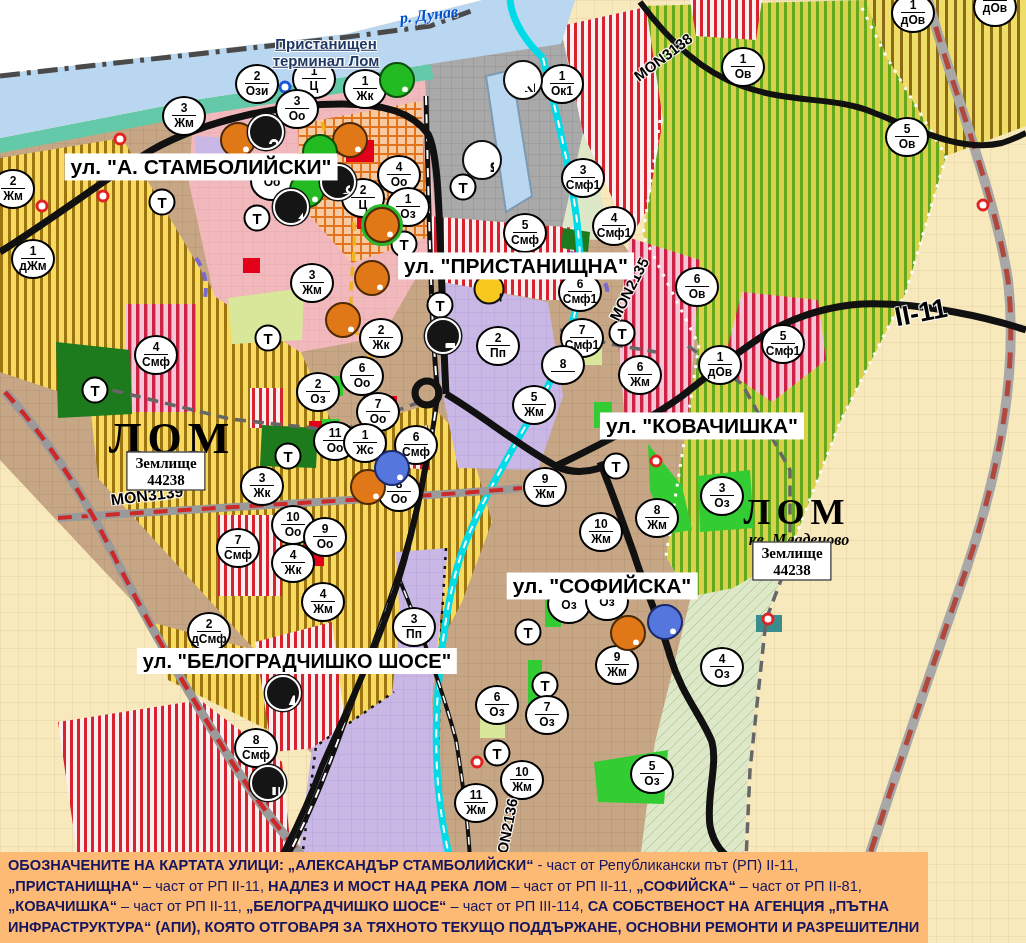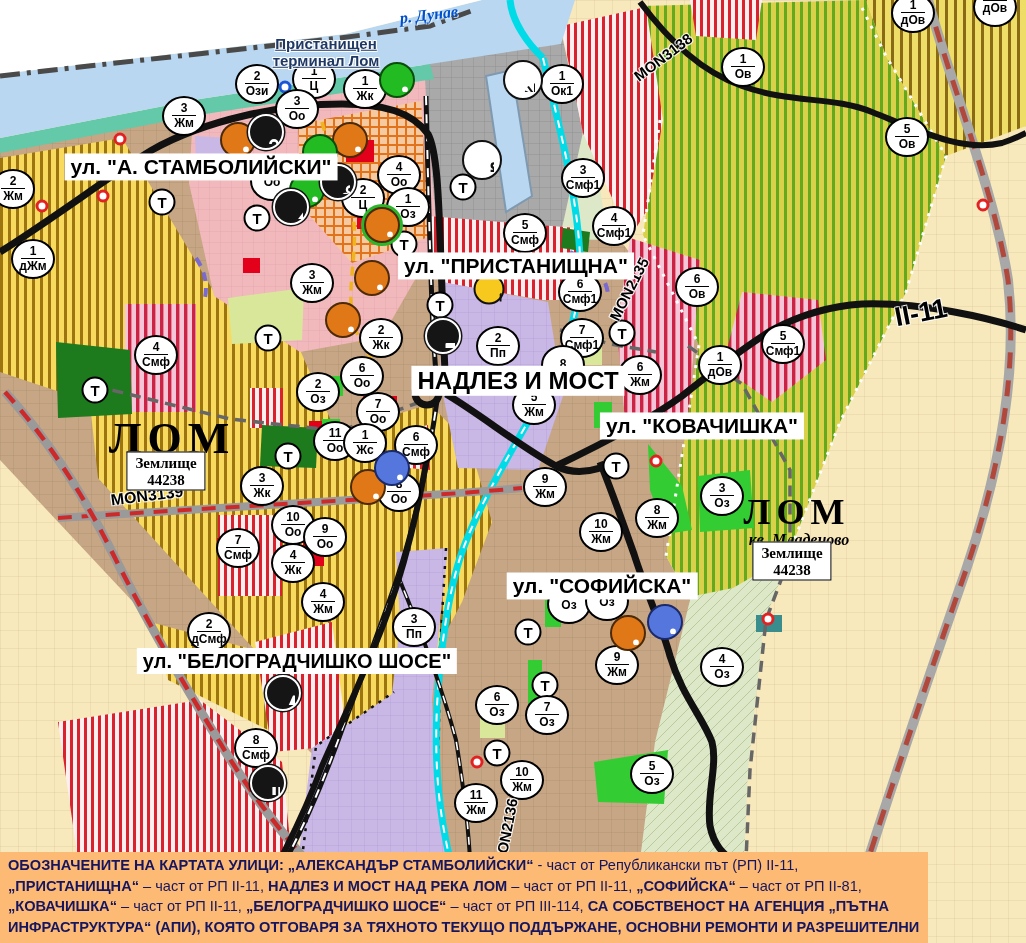--- a/index.html
+++ b/index.html
@@ -661,21 +661,20 @@
       <div class="roadlbl" style="left: 921px; top: 313px; position: absolute; font-size: 27px; transform: translate(-50%, -50%) rotate(-11deg);">II-11</div>
       <div class="plc city" style="left: 172px; top: 438px; position: absolute; font-size: 44px;">ЛОМ</div>
       <div class="plc city" style="left: 797px; top: 512px; position: absolute; font-size: 36px;">ЛОМ</div>
       <div class="plc quarter" style="left: 799px; top: 540px; position: absolute; font-size: 16px;">кв. Младеново</div>
       <div class="plc terminal" style="left: 326px; top: 52px; position: absolute; font-size: 15px; text-decoration: underline;">Пристанищен<br>терминал Лом</div>
       <div class="plc river" style="left: 429px; top: 15px; position: absolute; font-size: 16px; transform: translate(-50%, -50%) rotate(-7deg);">р. Дунав</div>
       <div class="zbox" style="left: 166px; top: 471px; position: absolute;">Землище<br>44238</div>
       <div class="zbox" style="left: 792px; top: 561px; position: absolute;">Землище<br>44238</div>
       <div class="street" style="left: 201px; top: 167px; position: absolute; font-size: 21px;">ул. "А. СТАМБОЛИЙСКИ"</div>
       <div class="street" style="left: 516px; top: 266px; position: absolute; font-size: 21px;">ул. "ПРИСТАНИЩНА"</div>
-      <div class="street" style="left: 518px; top: 381px; position: absolute; font-size: 24px;">НАДЛЕЗ И МОСТ</div>
       <div class="street" style="left: 702px; top: 426px; position: absolute; font-size: 21px;">ул. "КОВАЧИШКА"</div>
       <div class="street" style="left: 602px; top: 586px; position: absolute; font-size: 21px;">ул. "СОФИЙСКА"</div>
       <div class="street" style="left: 297px; top: 661px; position: absolute; font-size: 20px;">ул. "БЕЛОГРАДЧИШКО ШОСЕ"</div>
     </div>
 
   <div id="legend">
     <p id="legend-text"><span class="b">ОБОЗНАЧЕНИТЕ НА КАРТАТА УЛИЦИ: „АЛЕКСАНДЪР СТАМБОЛИЙСКИ“</span><span class="r"> - част от Републикански път (РП) II-11, </span><span class="b">„ПРИСТАНИЩНА“</span><span class="r"> – част от РП II-11, </span><span class="b">НАДЛЕЗ И МОСТ НАД РЕКА ЛОМ</span><span class="r"> – част от РП II-11, </span><span class="b">„СОФИЙСКА“</span><span class="r"> – част от РП II-81, </span><span class="b">„КОВАЧИШКА“</span><span class="r"> – част от РП II-11, </span><span class="b">„БЕЛОГРАДЧИШКО ШОСЕ“</span><span class="r"> – част от РП III-114, </span><span class="b">СА СОБСТВЕНОСТ НА АГЕНЦИЯ „ПЪТНА ИНФРАСТРУКТУРА“ (АПИ), КОЯТО ОТГОВАРЯ ЗА ТЯХНОТО ТЕКУЩО ПОДДЪРЖАНЕ, ОСНОВНИ РЕМОНТИ И РАЗРЕШИТЕЛНИ РЕЖИМИ.</span></p>
   </div>
 </div>
 

